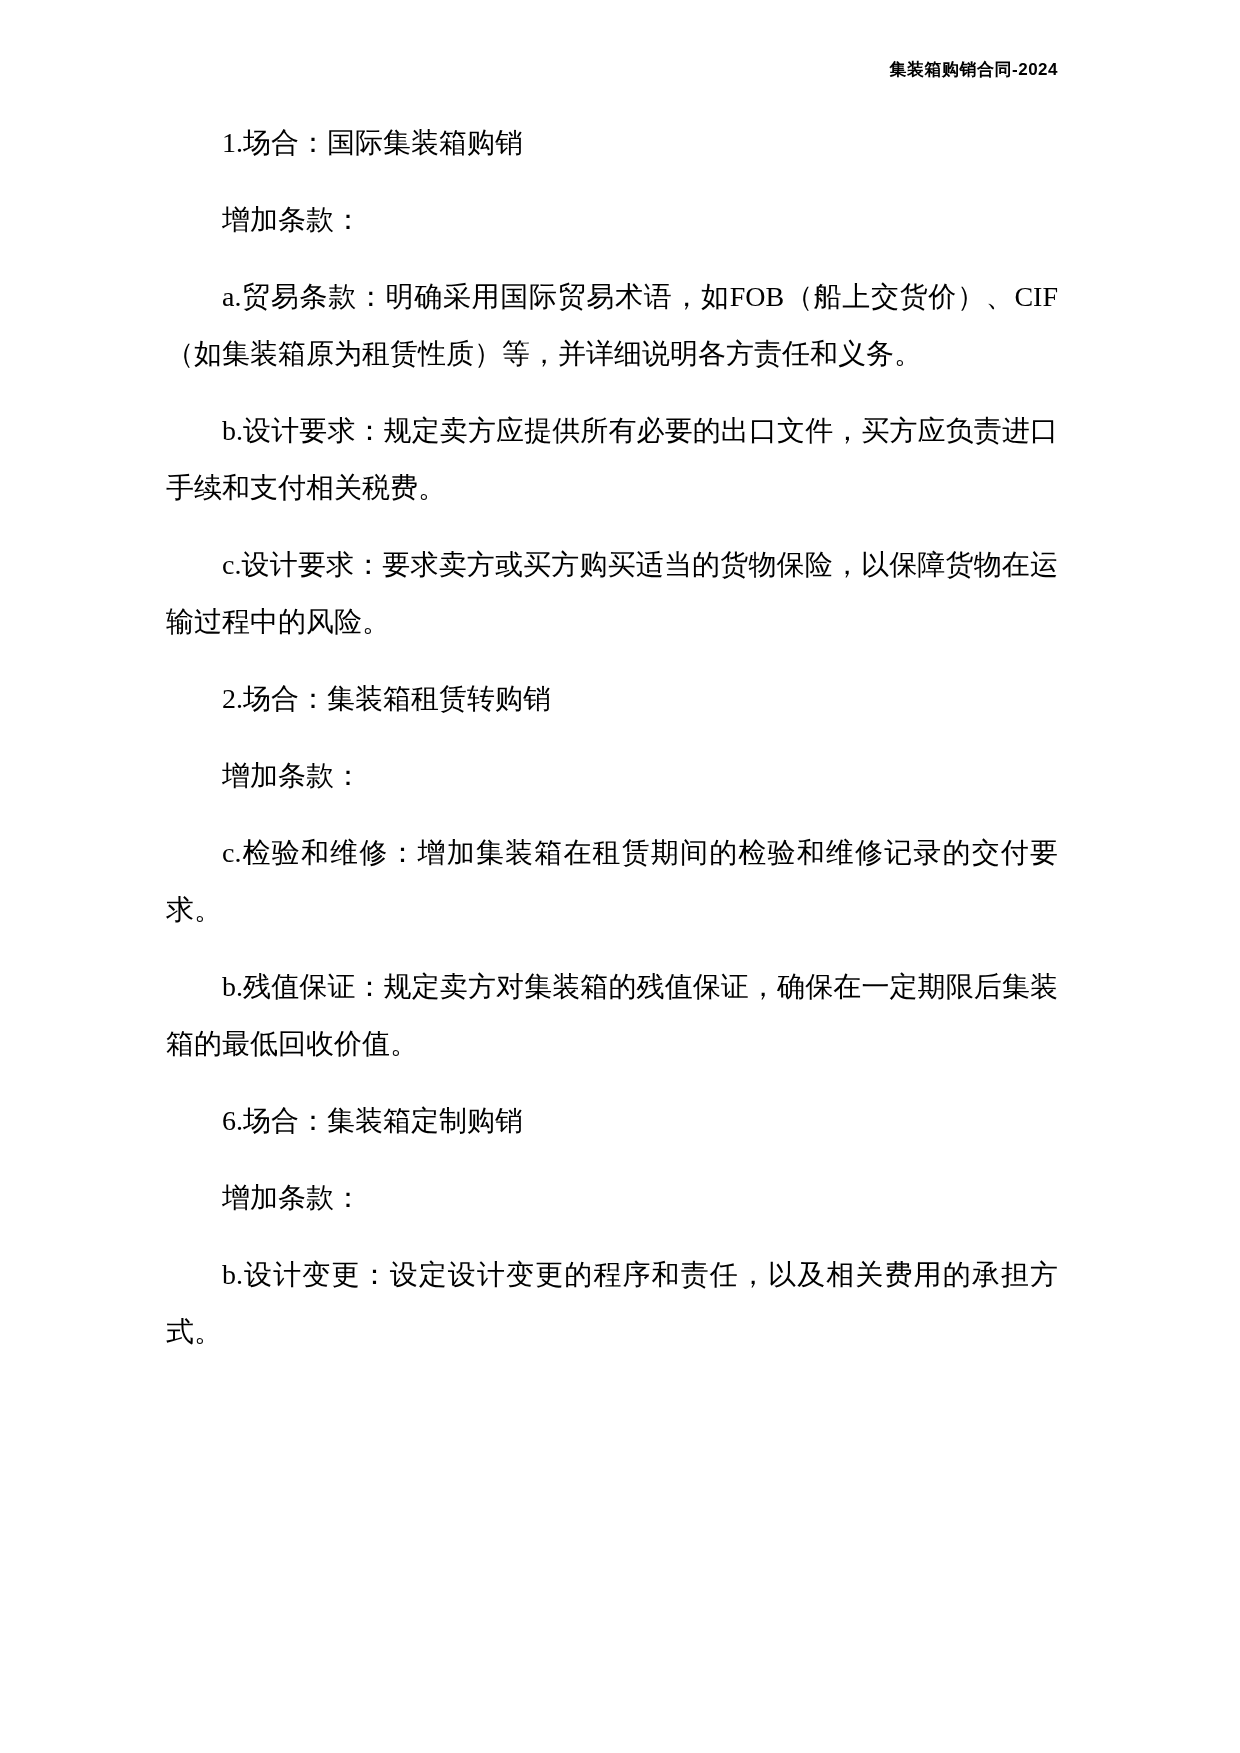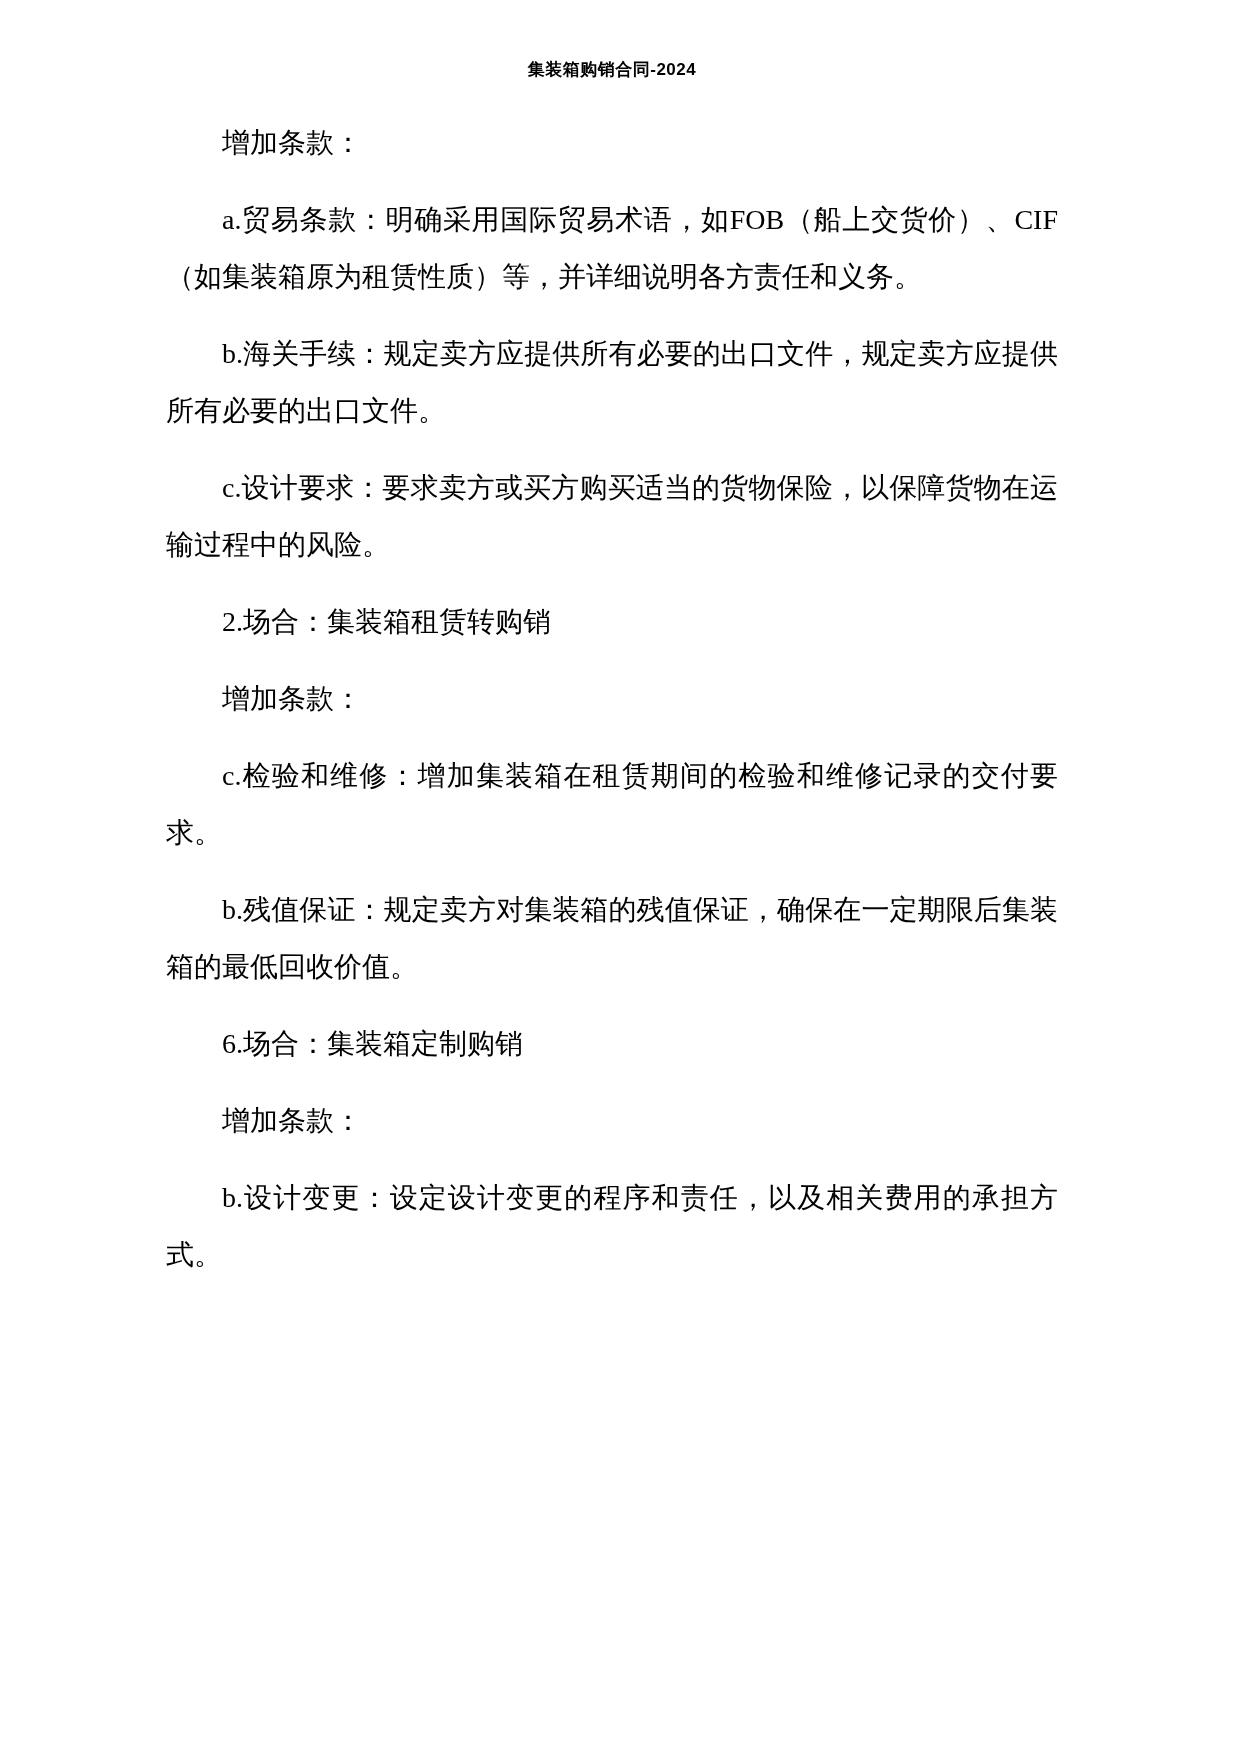--- a/index.html
+++ b/index.html
@@ -12,21 +12,21 @@
       width: 1240px;
       height: 1753px;
       margin: 0 auto;
       background: #ffffff;
       box-sizing: border-box;
       padding: 60px 182px 0 166px;
       overflow: hidden;
       color: #000000;
     }
     .page-header {
-      text-align: center;
+      text-align: right;
       font-family: "Liberation Sans", sans-serif;
       font-weight: 700;
       font-size: 17px;
       line-height: 20px;
       letter-spacing: 0.5px;
       margin-bottom: 34px;
       color: #000000;
     }
     .doc-body {
       font-family: "Liberation Serif", "DejaVu Serif", serif;
@@ -44,23 +44,24 @@
   </style>
 </head>
 <body>
 
 <div class="page">
   <div class="page-header">
     <span>集装箱购销合同-2024</span>
   </div>
 
   <div class="doc-body">
+    <p>1.场合：国际集装箱购销</p>
     <p>增加条款：</p>
     <p>a.贸易条款：明确采用国际贸易术语，如FOB（船上交货价）、CIF（如集装箱原为租赁性质）等，并详细说明各方责任和义务。</p>
-    <p>b.海关手续：规定卖方应提供所有必要的出口文件，规定卖方应提供所有必要的出口文件。</p>
+    <p>b.设计要求：规定卖方应提供所有必要的出口文件，买方应负责进口手续和支付相关税费。</p>
     <p>c.设计要求：要求卖方或买方购买适当的货物保险，以保障货物在运输过程中的风险。</p>
     <p>2.场合：集装箱租赁转购销</p>
     <p>增加条款：</p>
     <p>c.检验和维修：增加集装箱在租赁期间的检验和维修记录的交付要求。</p>
     <p>b.残值保证：规定卖方对集装箱的残值保证，确保在一定期限后集装箱的最低回收价值。</p>
     <p>6.场合：集装箱定制购销</p>
     <p>增加条款：</p>
     <p>b.设计变更：设定设计变更的程序和责任，以及相关费用的承担方式。</p>
   </div>
 </div>

